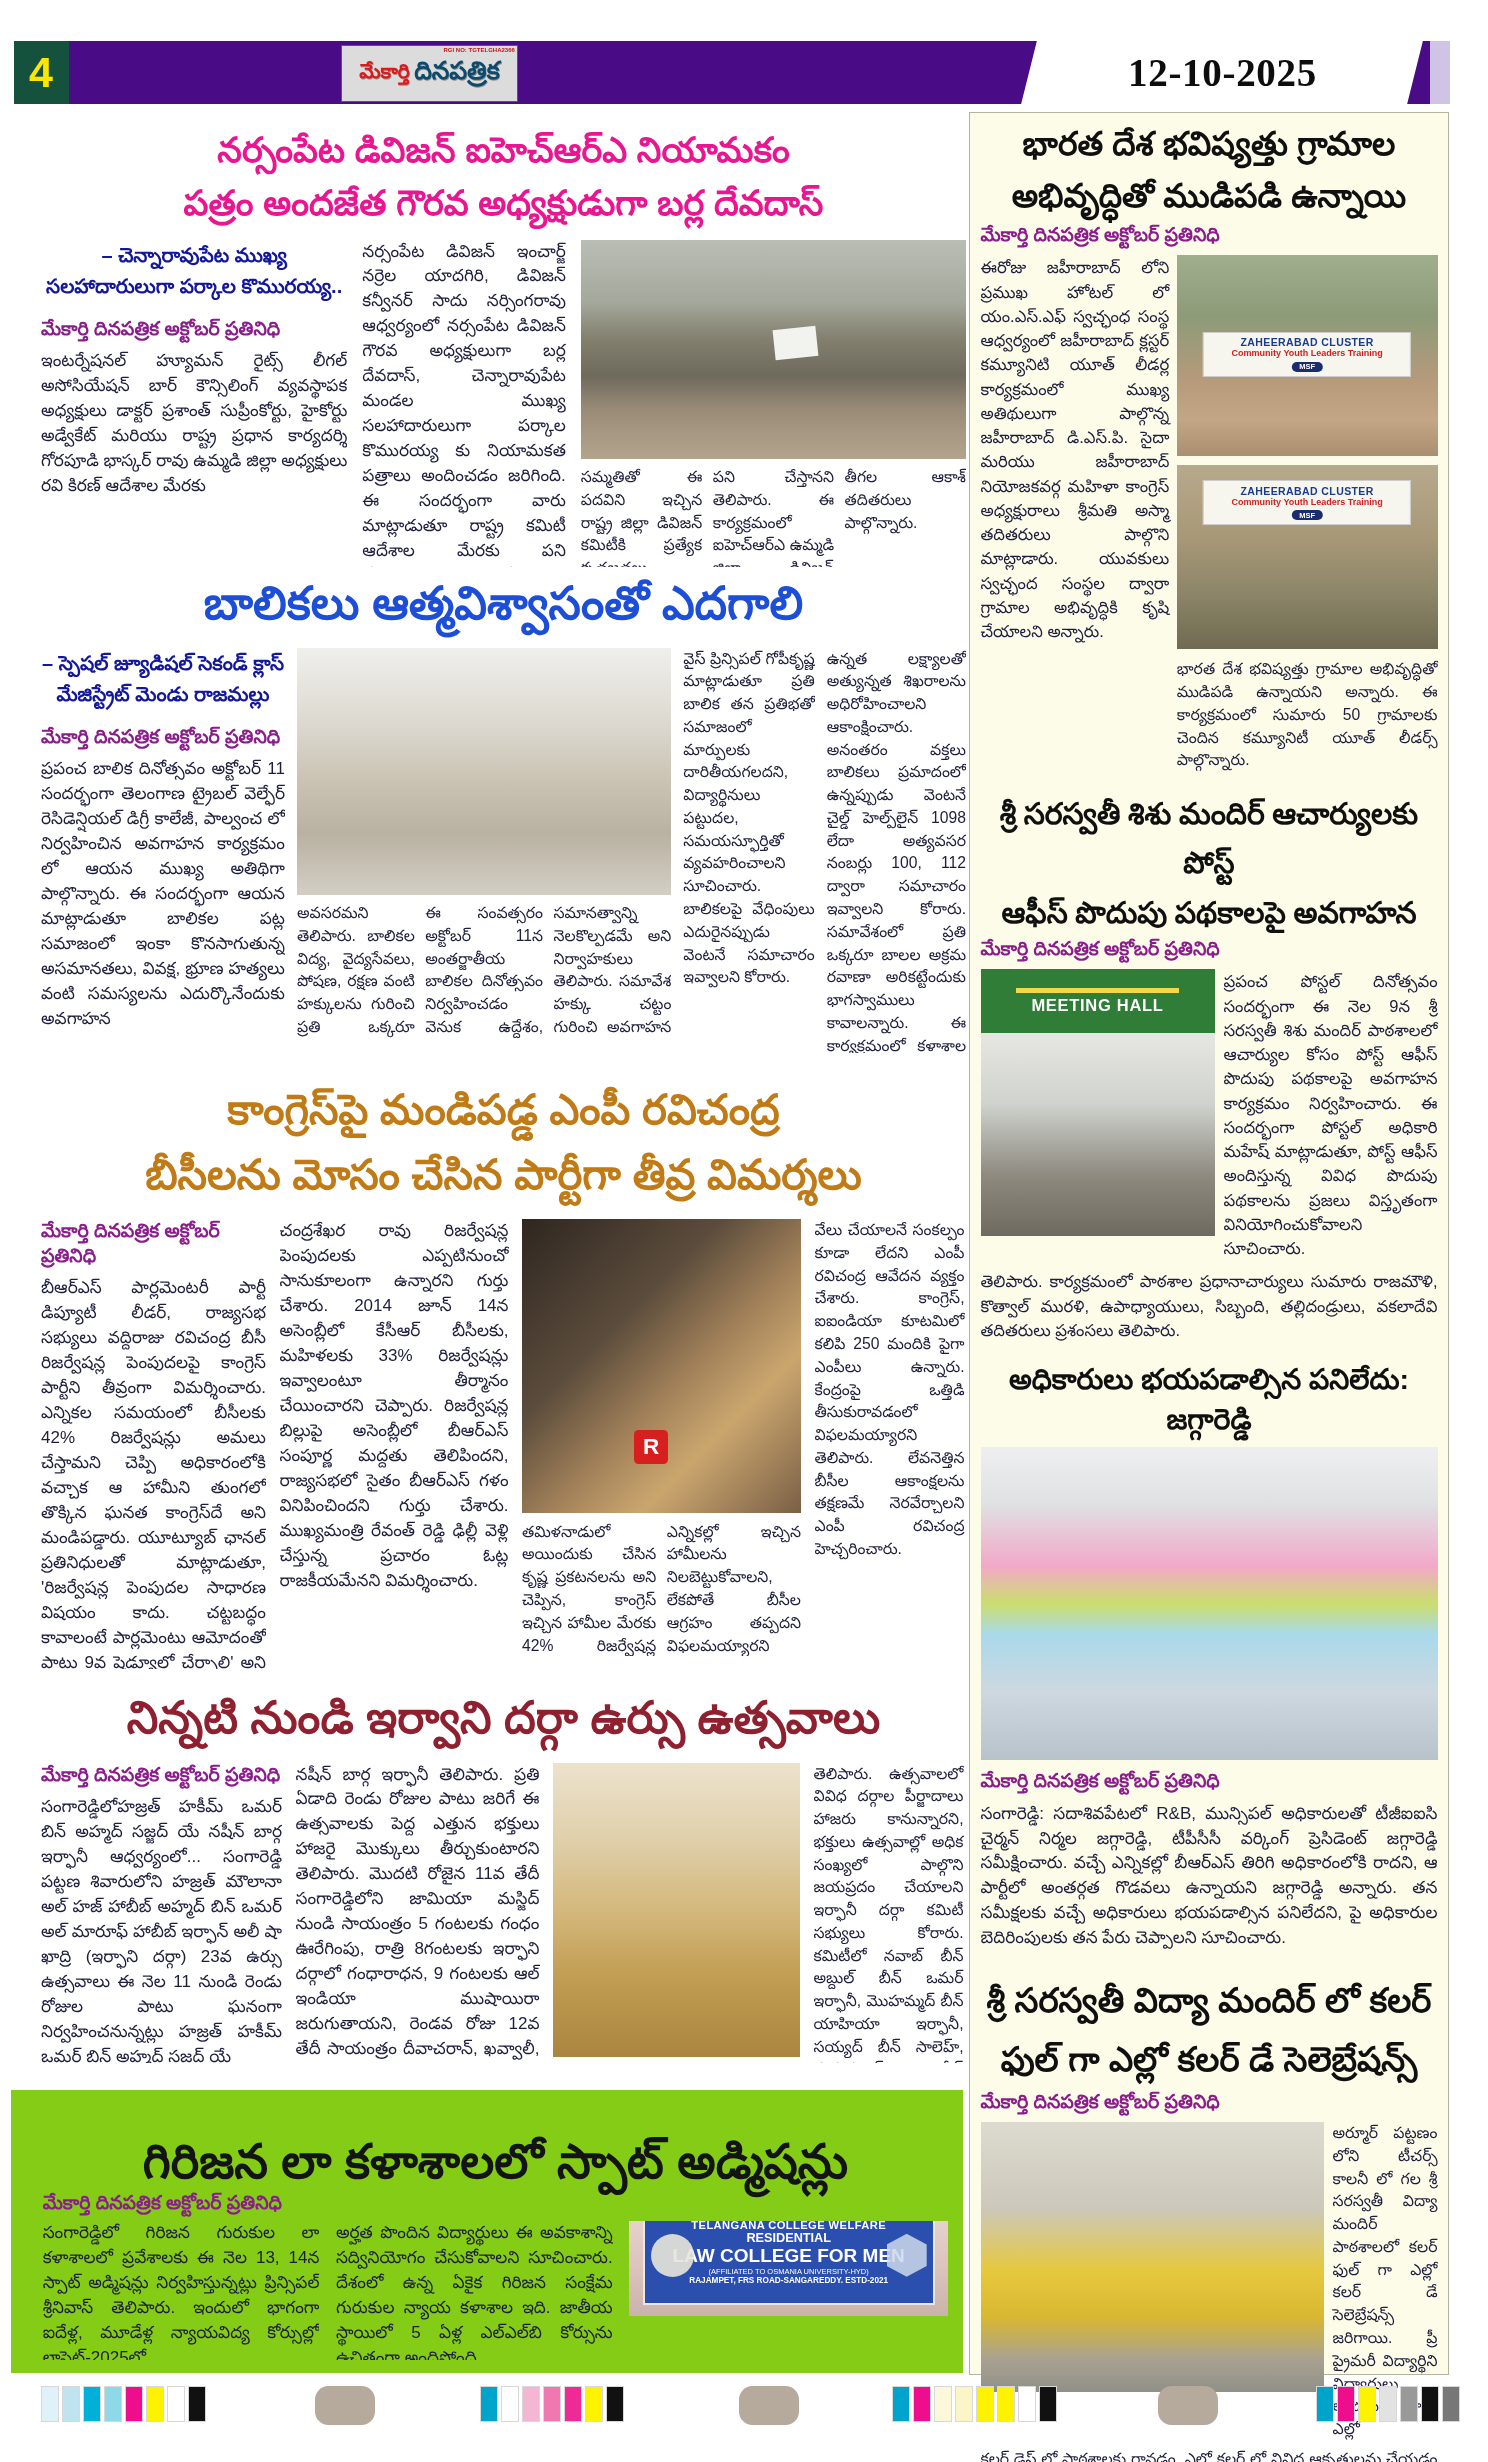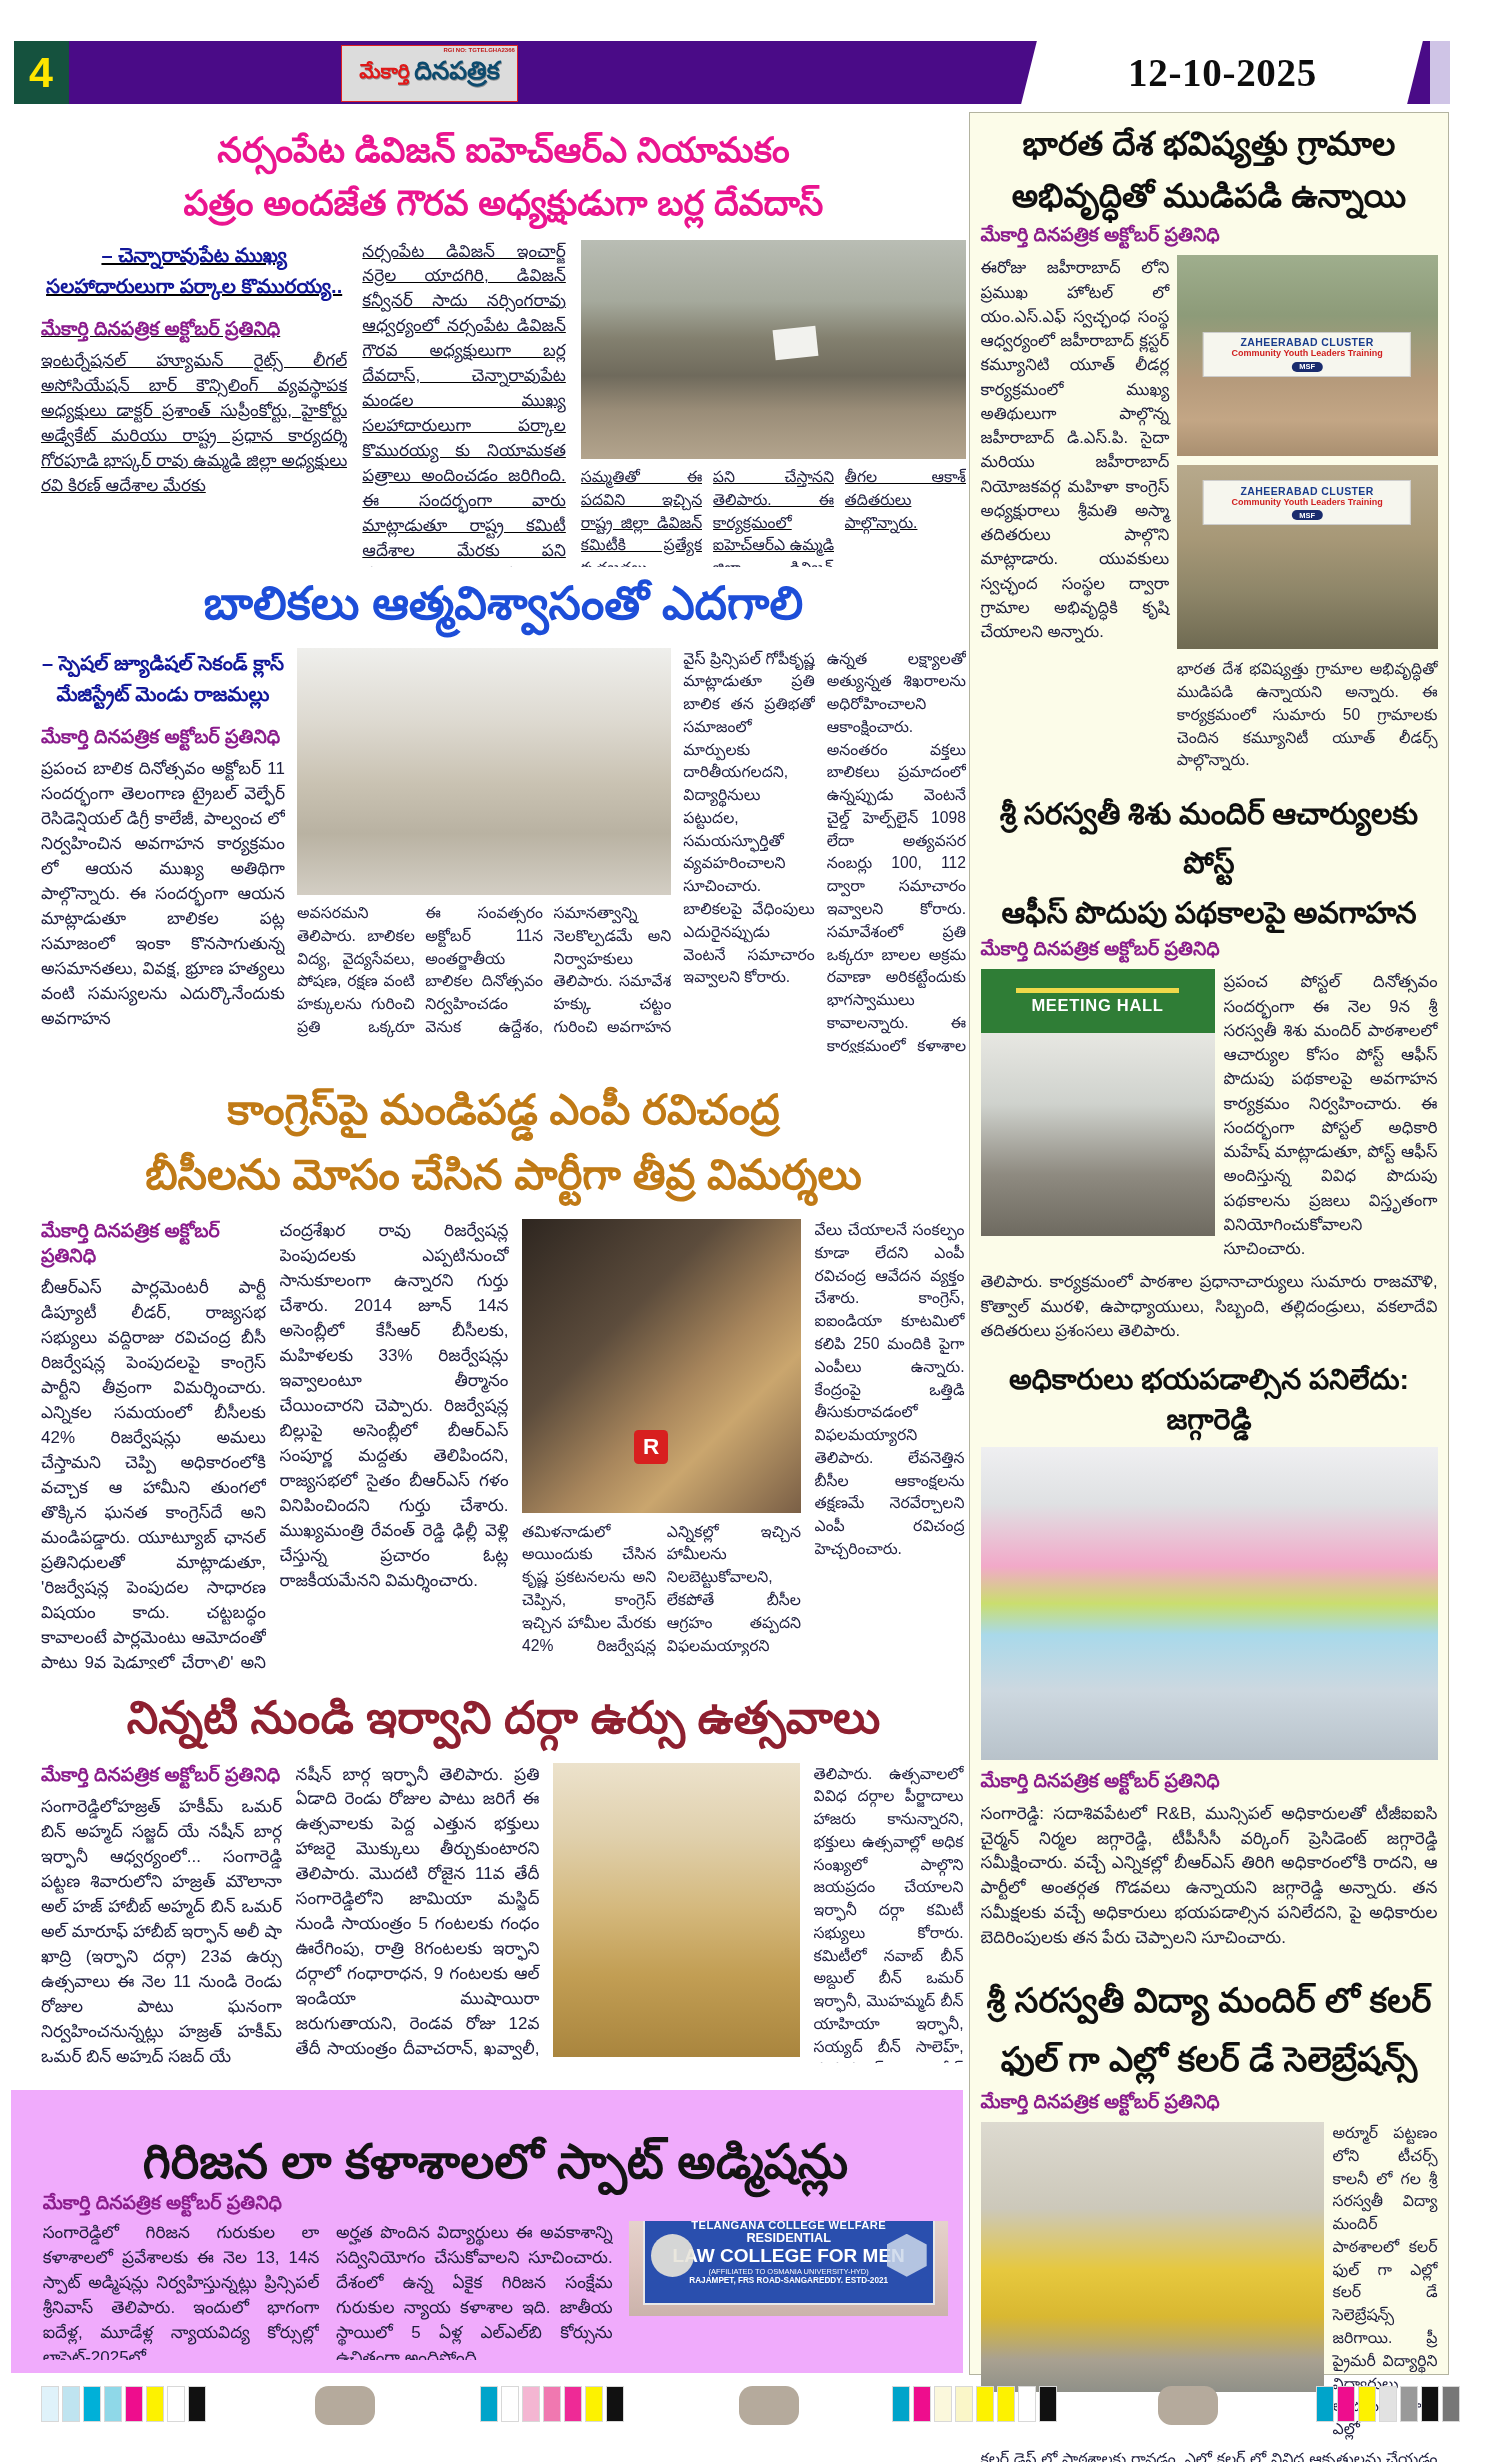--- a/index.html
+++ b/index.html
@@ -22,21 +22,21 @@
   
   .bt{font-size:17px;line-height:1.47;color:#1d1d3d;text-align:justify;}
   .bt-s{font-size:15.7px;line-height:1.45;color:#1d1d3d;text-align:justify;}
   .byline{color:#8a1c8c;font-weight:bold;font-size:19px;line-height:1.3;margin-bottom:7.5px;}
   .subhead{color:#13189a;font-weight:bold;font-size:20px;text-align:center;line-height:1.55;margin-bottom:15px;}
   .abody{display:flex;overflow:hidden;}
   .abody>div{overflow:hidden;}
   
   #a1{position:absolute;left:41px;top:124px;width:925px;}
   #a1 .hl{color:#ea1590;font-size:35px;font-weight:800;text-align:center;line-height:1.5;}
-  #a1 .abody{margin-top:10.5px;height:327px;gap:15px;text-decoration:underline;}
+  #a1 .abody{margin-top:10.5px;height:327px;gap:15px;}
   .ph{flex-shrink:0;}
   .ph1{width:386px;height:219px;background:
        linear-gradient(180deg,#b9bdb4 0%,#a5a99c 28%,#83806f 45%,#6f6a5c 62%,#9a8d78 78%,#b3a48d 100%);}
   .ph1 .paper{position:relative;left:193px;top:88px;width:43px;height:30px;background:#f2f2ee;transform:rotate(-6deg);}
   
   #a2{position:absolute;left:41px;top:572px;width:925px;}
   #a2 .hl{color:#1d4ed8;font-size:46px;font-weight:800;text-align:center;line-height:1.35;}
   #a2 .abody{margin-top:13.5px;height:405px;gap:12px;}
   .ph2{width:379px;height:247px;background:
        linear-gradient(180deg,#efefec 0%,#ddd9d0 30%,#c9c2b2 55%,#b9b2a2 75%,#d3cec4 100%);}
@@ -51,21 +51,21 @@
   .rlogo{position:absolute;left:112px;bottom:49px;width:34px;height:34px;background:#d81f1f;color:#fff;
          font-weight:bold;font-size:22.5px;display:flex;align-items:center;justify-content:center;border-radius:4.5px;}
   .ucols3>div{height:135px;}
   
   #a4{position:absolute;left:41px;top:1689px;width:925px;}
   #a4 .hl{color:#8e2030;font-size:45px;font-weight:800;text-align:center;line-height:1.3;}
   #a4 .abody{margin-top:15px;height:300px;gap:13.5px;}
   .ph4{width:247px;height:294px;background:
        linear-gradient(180deg,#ece2cc 0%,#e0d0ac 25%,#d4b87c 50%,#c29e54 72%,#a9853e 100%);}
   
-  #a5{position:absolute;left:11.2px;top:2090px;width:952px;height:283px;background:#f0abfc;box-sizing:border-box;padding:43px 15px 0 31.5px;}
+  #a5{position:absolute;left:11.2px;top:2090px;width:952px;height:283px;background:#84cc16;box-sizing:border-box;padding:43px 15px 0 31.5px;}
   #a5 .hl{color:#141414;font-size:48px;font-weight:800;text-align:center;line-height:1.2;}
   #a5 .byline{margin-top:19.5px;display:inline;}
   #a5 .abody{margin-top:6px;height:139px;gap:16.5px;}
   .ph5{width:319px;height:114px;background:linear-gradient(180deg,#e9d8d2 0%,#ddc4bd 55%,#cbb3ab 100%);
        display:flex;align-items:center;justify-content:center;margin-top:-19.5px;}
   .lawsign{width:292px;height:93px;background:#2a4fae;border:2.2px solid #e8e8e8;box-sizing:border-box;
            color:#ffffff;text-align:center;position:relative;padding-top:4.5px;}
   .lawsign .l1{font-size:11.2px;font-weight:bold;letter-spacing:0.4px;}
   .lawsign .l2{font-size:12.7px;font-weight:bold;}
   .lawsign .l3{font-size:19px;font-weight:bold;}

